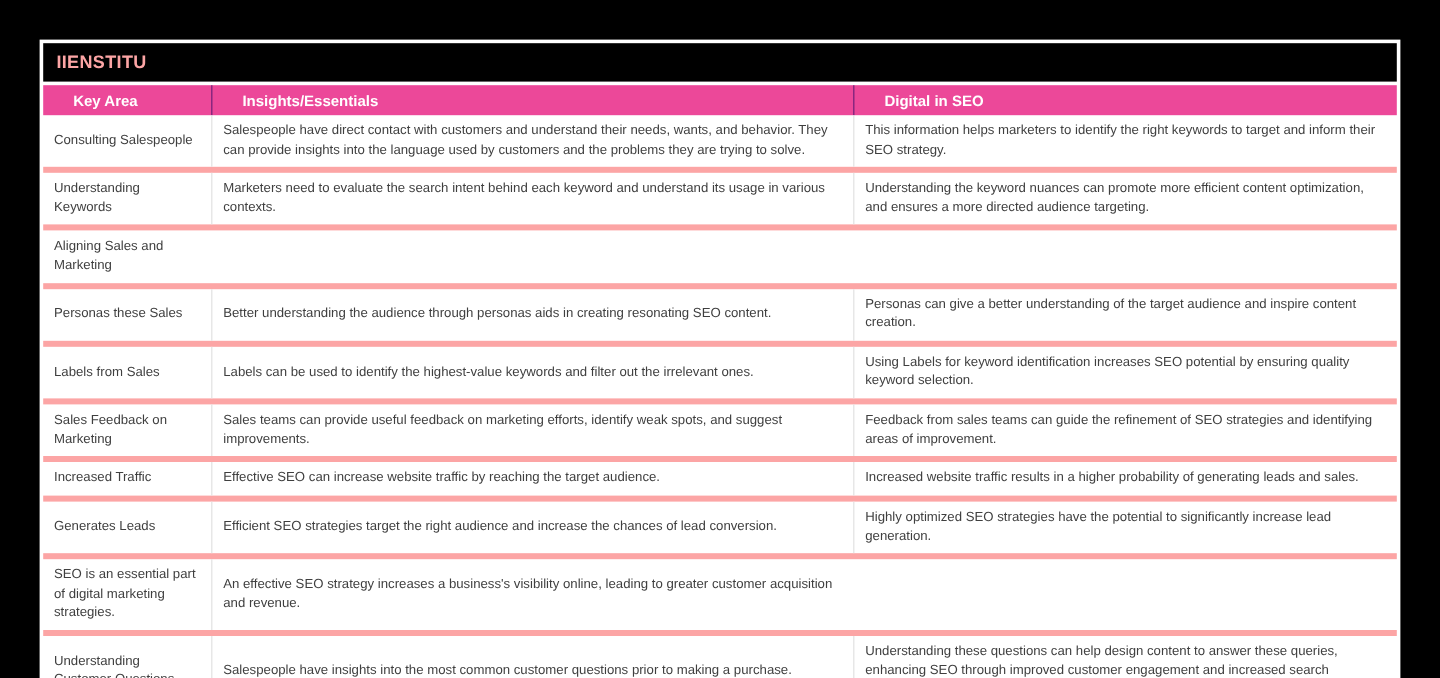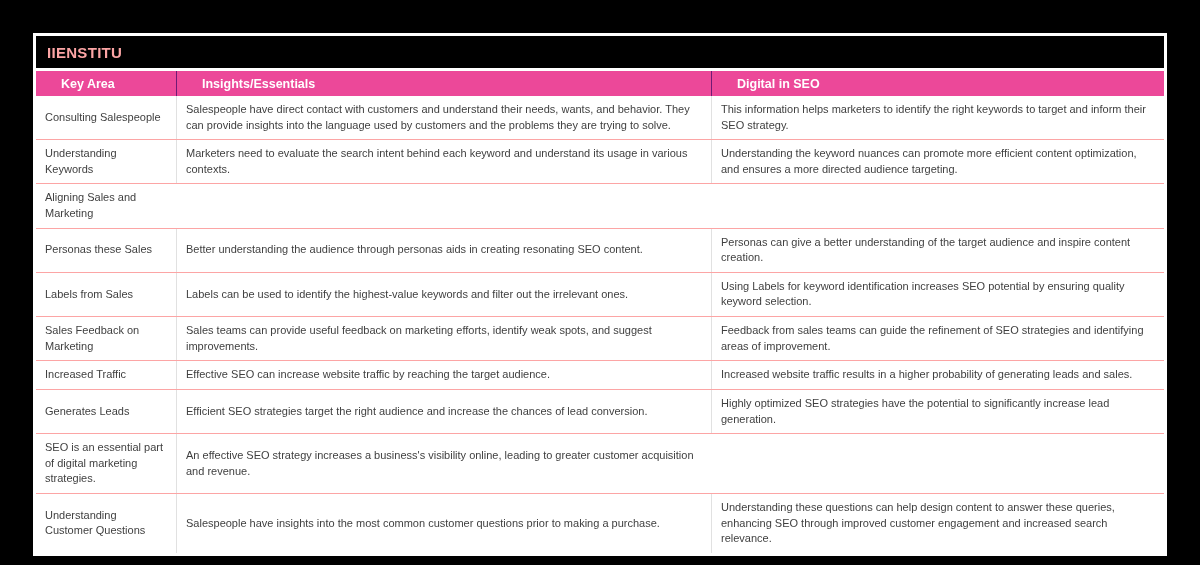--- a/index.html
+++ b/index.html
@@ -38,21 +38,21 @@
     background: #ec4899;
     color: #ffffff;
     font-size: 12.5px;
     font-weight: bold;
     height: 25px;
     display: flex;
     align-items: center;
     padding: 0 25px;
   }
   .thead .hcell + .hcell { border-left: 1px solid #701a75; }
-  .tbody .trow { border-top: 1px solid #fca5a5; }
+  .tbody .trow { border-top: 5px solid #fca5a5; }
   .tbody .trow:first-child { border-top: none; }
   .tbody .tcell {
     color: #3f3f3f;
     font-size: 11px;
     line-height: 1.42;
     padding: 6px 9px;
     display: flex;
     align-items: center;
   }
   .tbody .tcell + .tcell { border-left: 1px solid #e1e1e1; }

